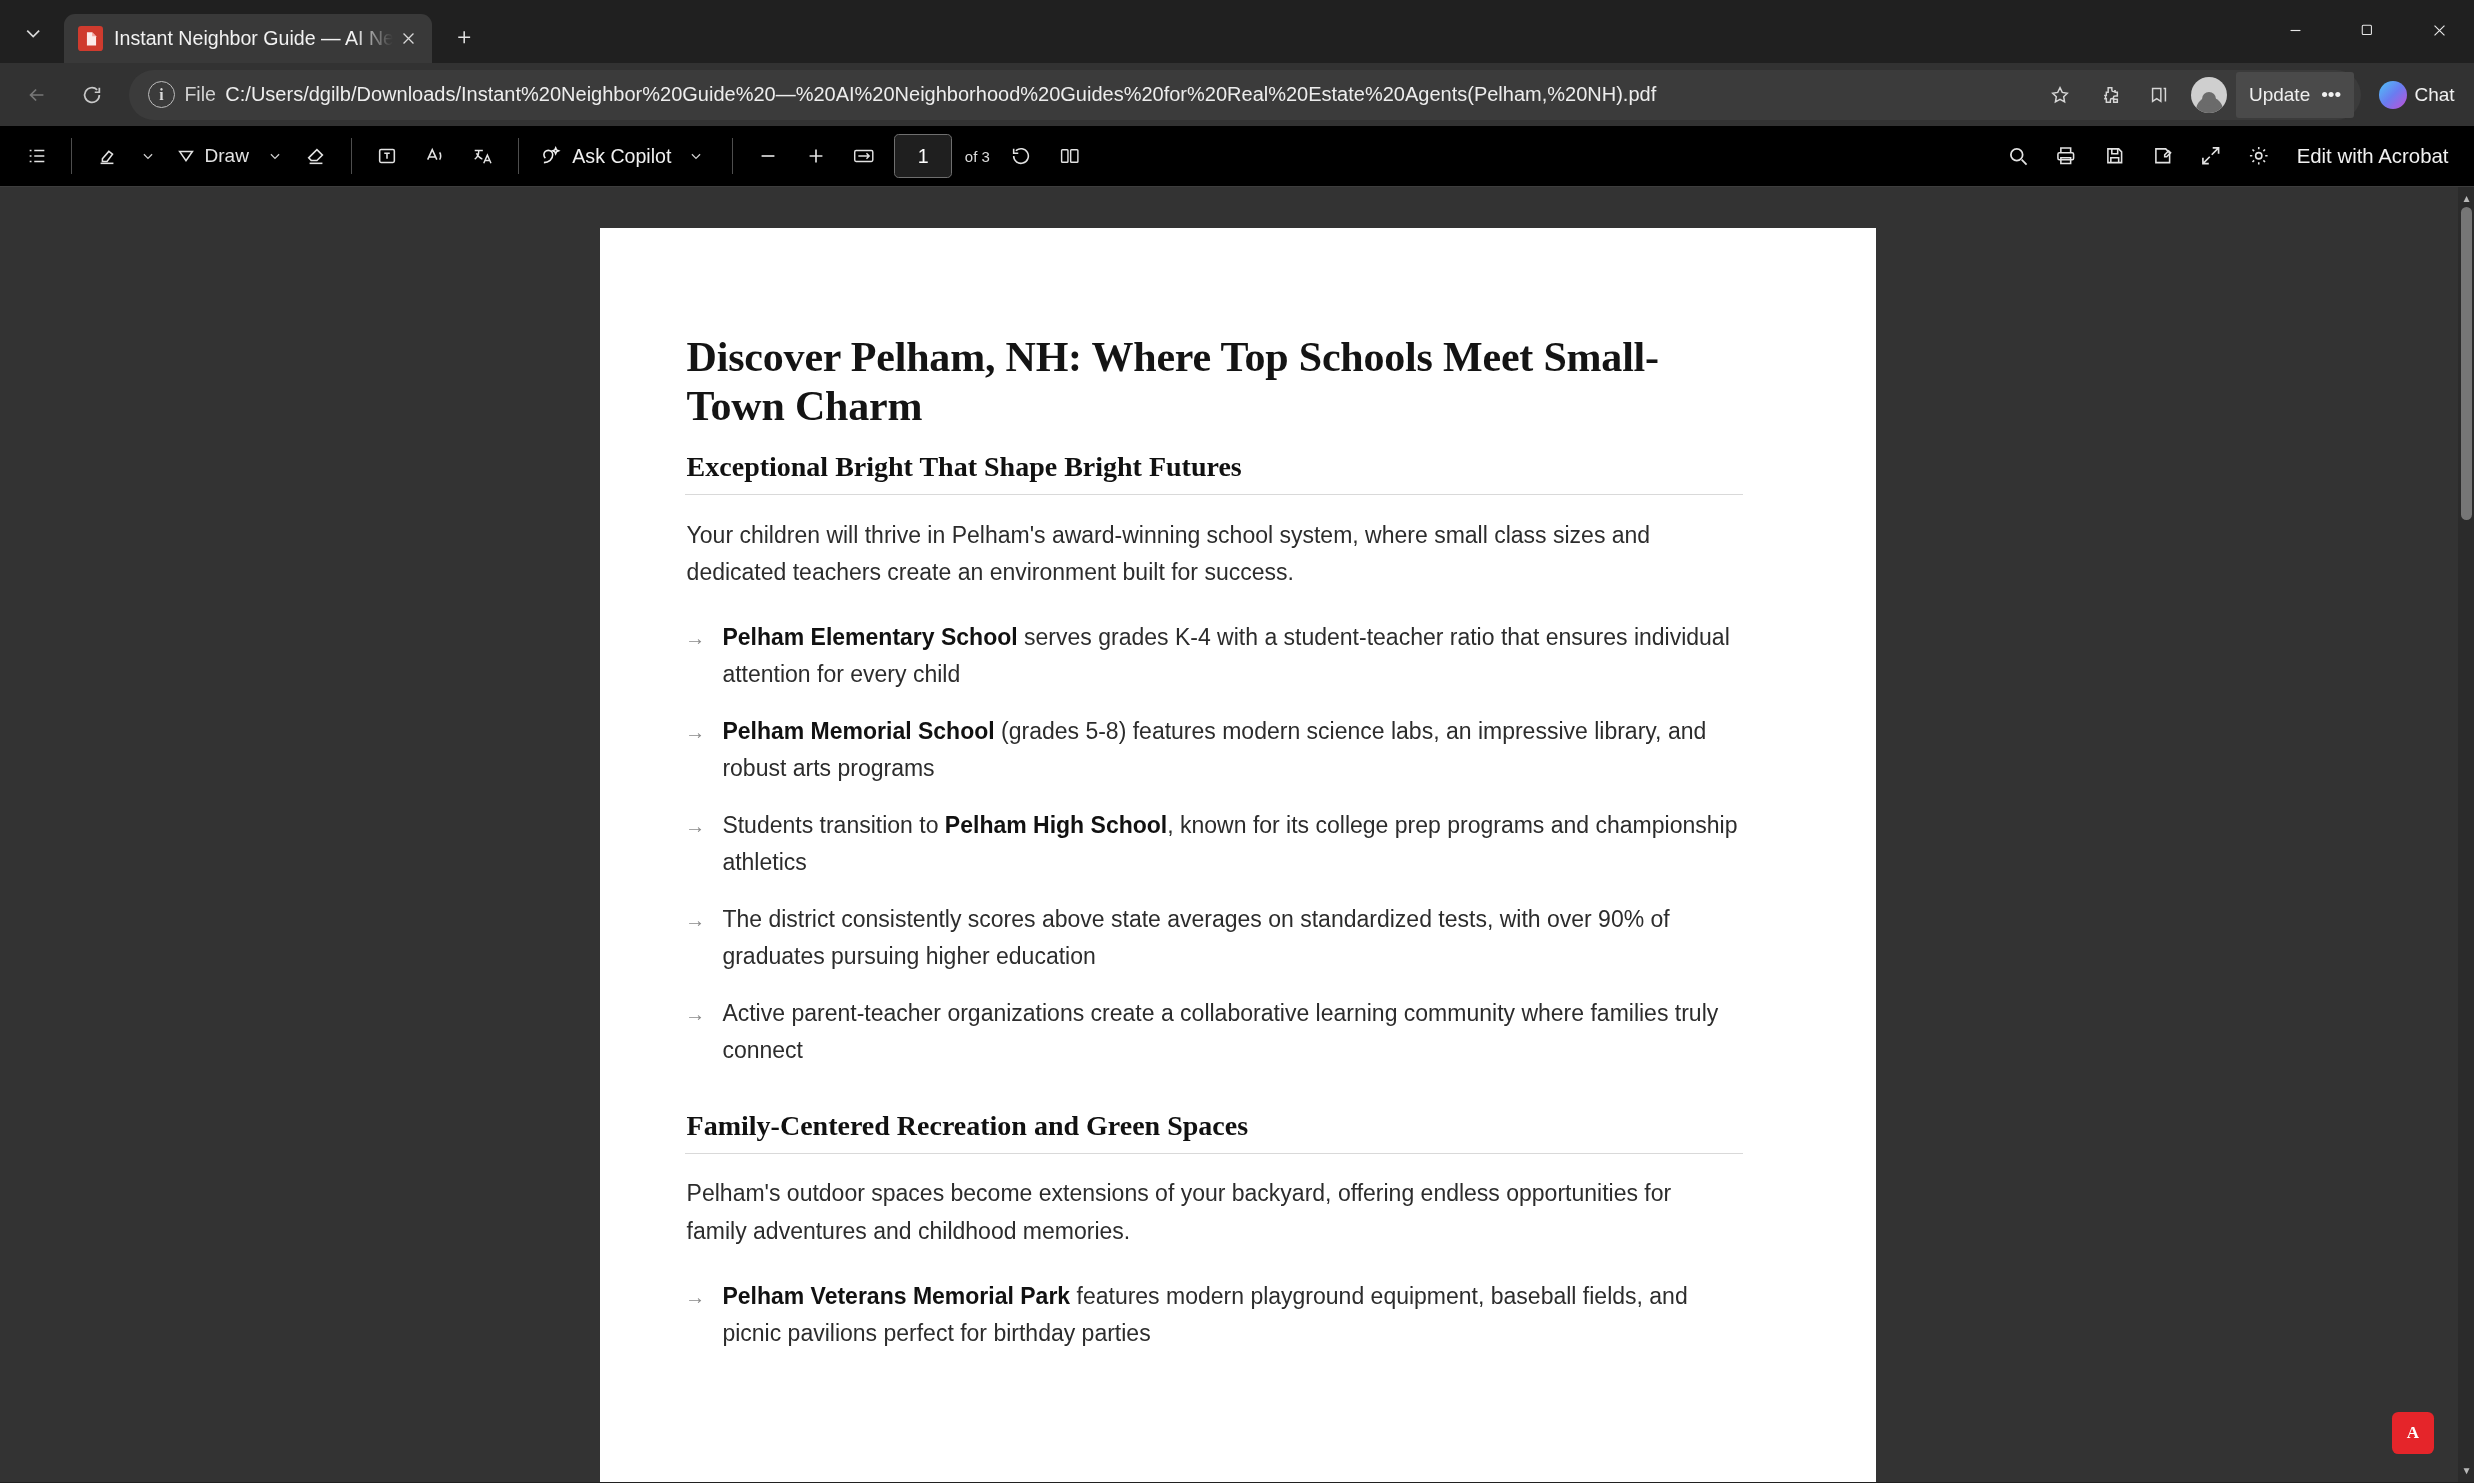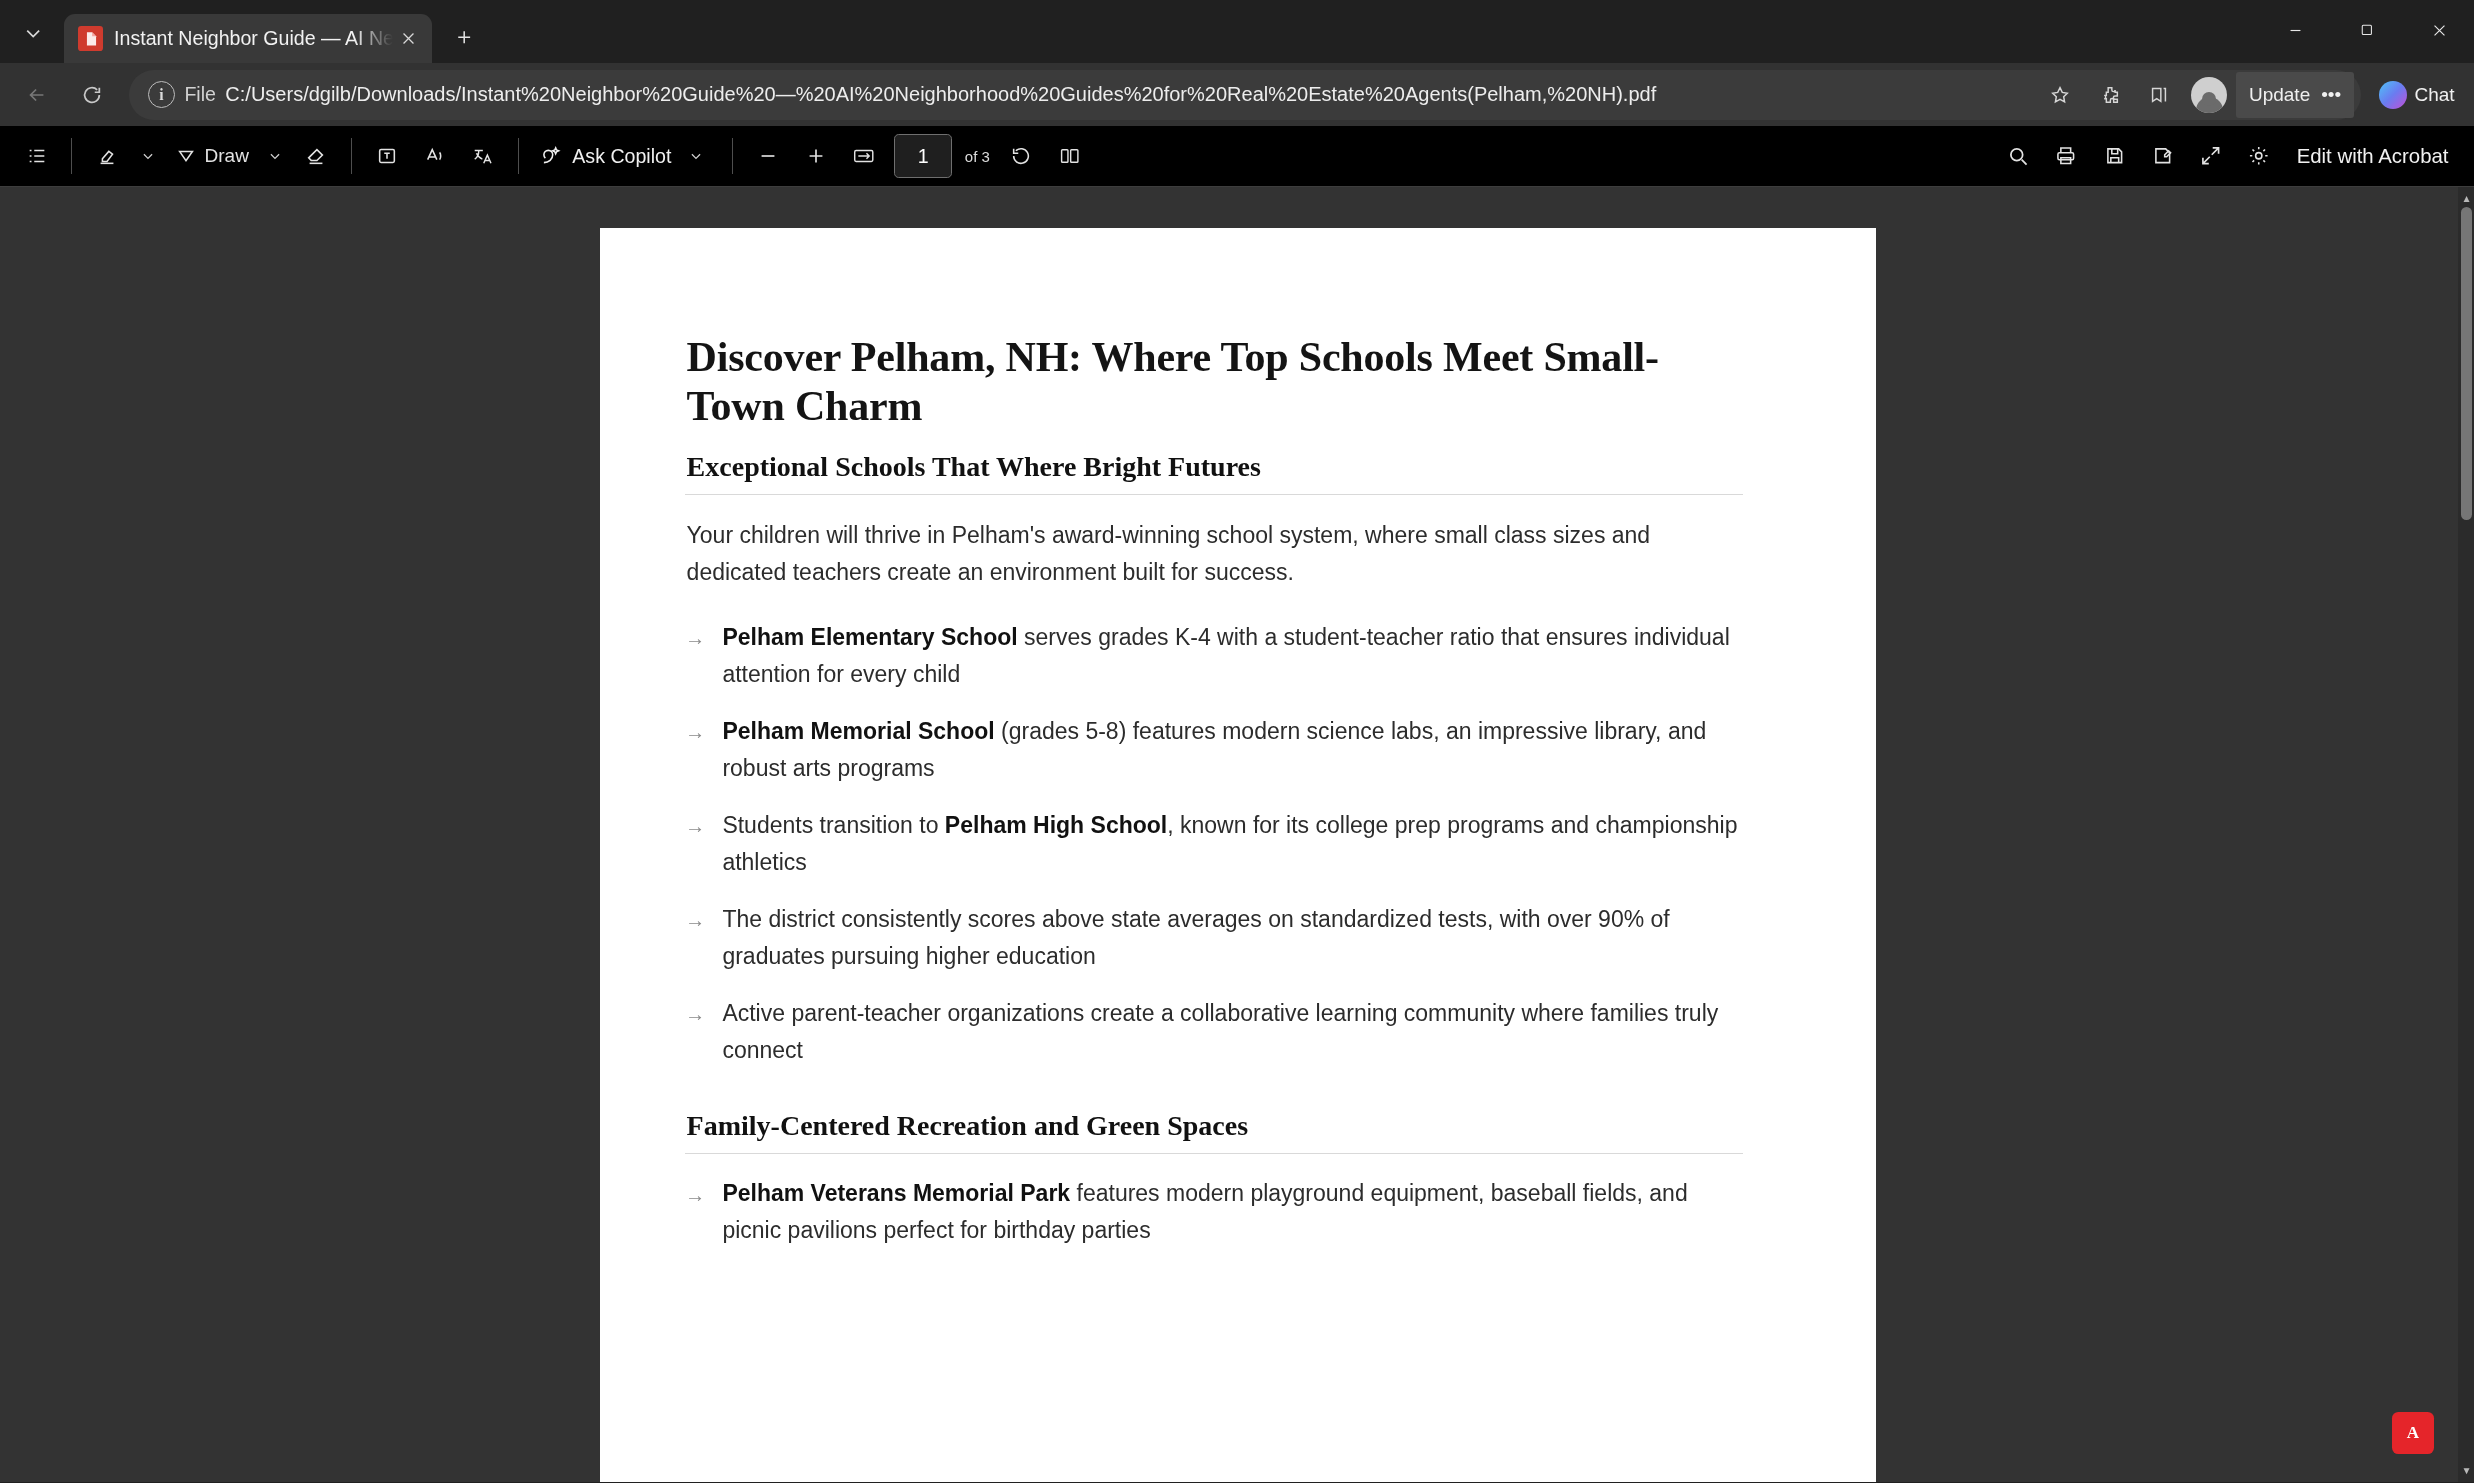--- a/index.html
+++ b/index.html
@@ -602,21 +602,21 @@
   </div>
   <div class="edit-acrobat">Edit with Acrobat</div>
 </div>
 
 <div class="viewer">
   <div class="page">
     <div class="page-inner">
 
       <h1 class="doc-title">Discover Pelham, NH: Where Top Schools Meet Small-Town Charm</h1>
 
-      <h2 class="sec-h">Exceptional Schools That Where Bright Futures</h2>
+      <h2 class="sec-h">Exceptional Bright That Shape Bright Futures</h2>
       <div class="rule"></div>
       <p class="para">Your children will thrive in Pelham's award-winning school system, where small class sizes and dedicated teachers create an environment built for success.</p>
       <ul class="bullets">
         <li class="bullet">
           <span class="arrow">→</span>
           <span><b>Pelham Elementary School</b><span> serves grades K-4 with a student-teacher ratio that ensures individual attention for every child</span></span>
         </li>
         <li class="bullet">
           <span class="arrow">→</span>
           <span><b>Pelham Memorial School</b><span> (grades 5-8) features modern science labs, an impressive library, and robust arts programs</span></span>
@@ -630,20 +630,21 @@
           <span>The district consistently scores above state averages on standardized tests, with over 90% of graduates pursuing higher education</span>
         </li>
         <li class="bullet">
           <span class="arrow">→</span>
           <span>Active parent-teacher organizations create a collaborative learning community where families truly connect</span>
         </li>
       </ul>
 
       <h2 class="sec-h">Family-Centered Recreation and Green Spaces</h2>
       <div class="rule"></div>
+      <p class="para">Pelham's outdoor spaces become extensions of your backyard, offering endless opportunities for family adventures and childhood memories.</p>
       <ul class="bullets">
         <li class="bullet">
           <span class="arrow">→</span>
           <span><b>Pelham Veterans Memorial Park</b><span> features modern playground equipment, baseball fields, and picnic pavilions perfect for birthday parties</span></span>
         </li>
       </ul>
 
     </div>
   </div>
 

